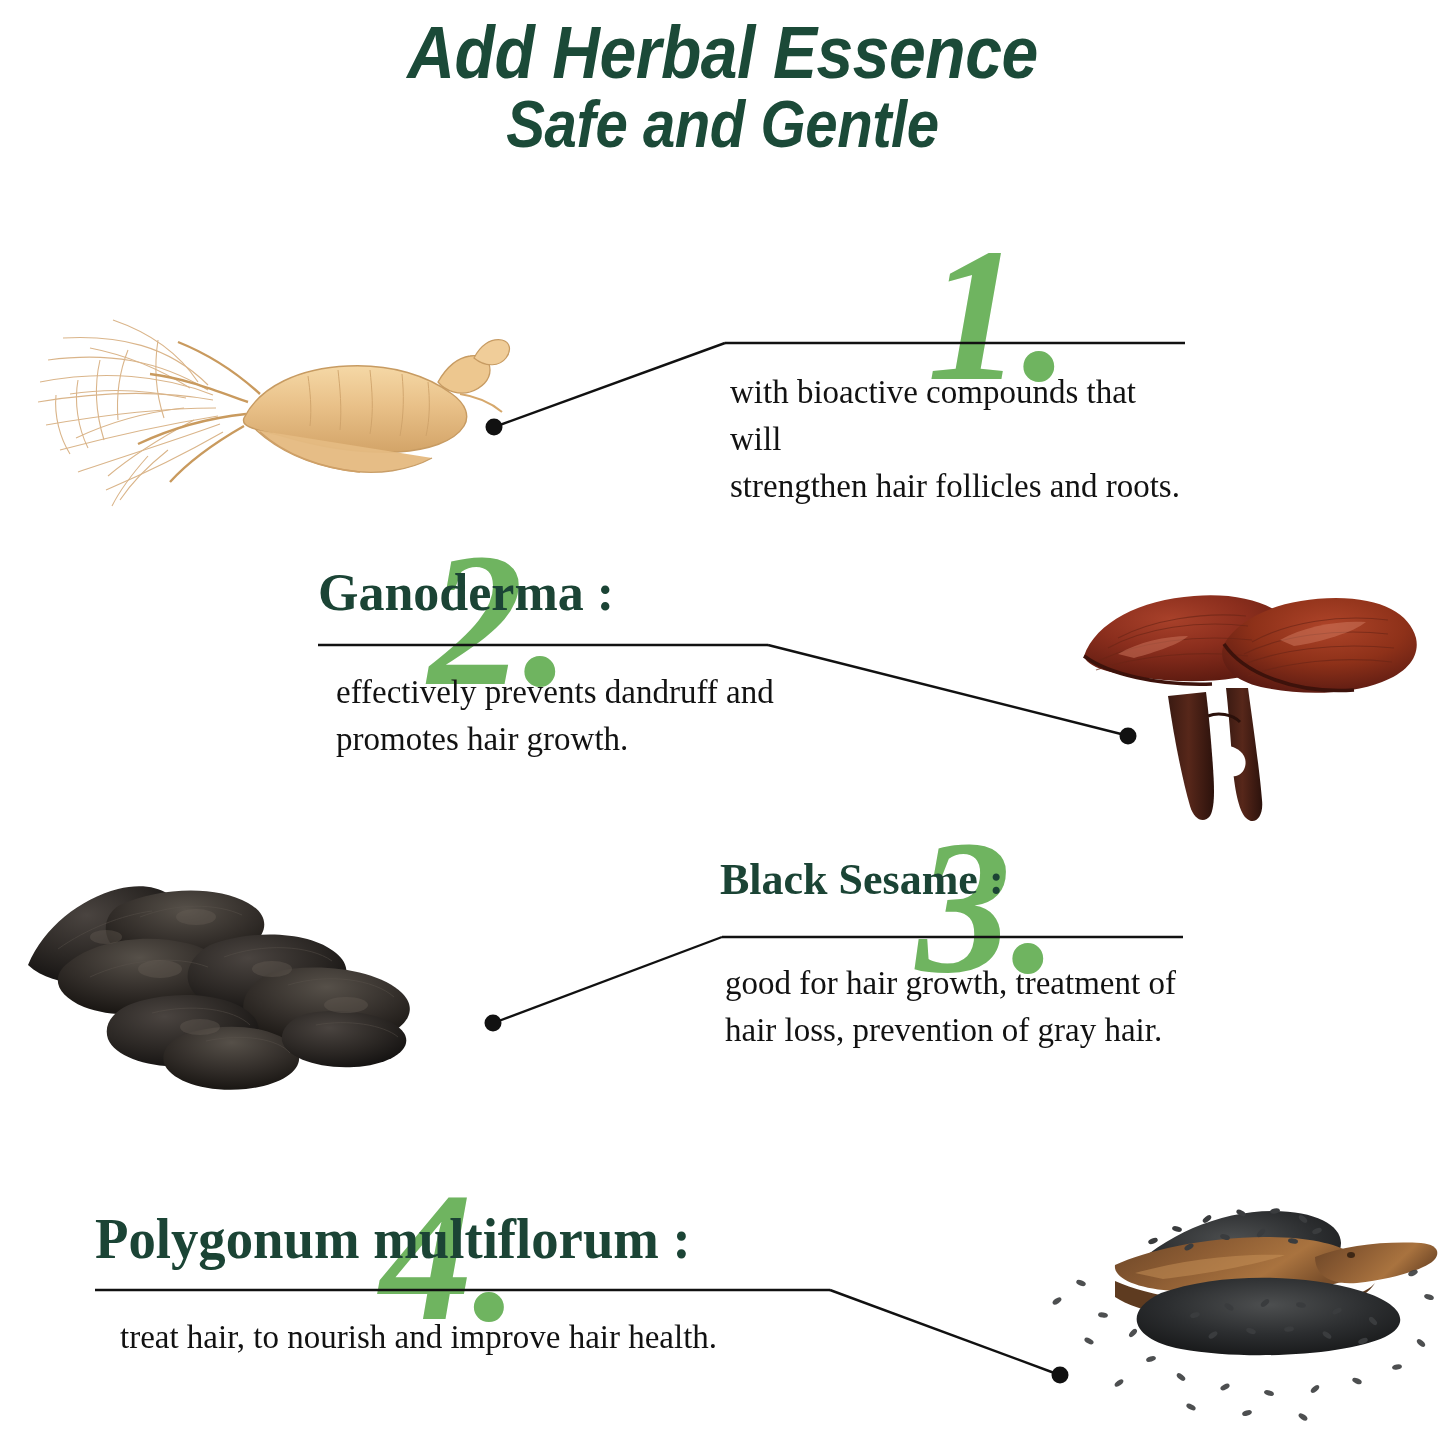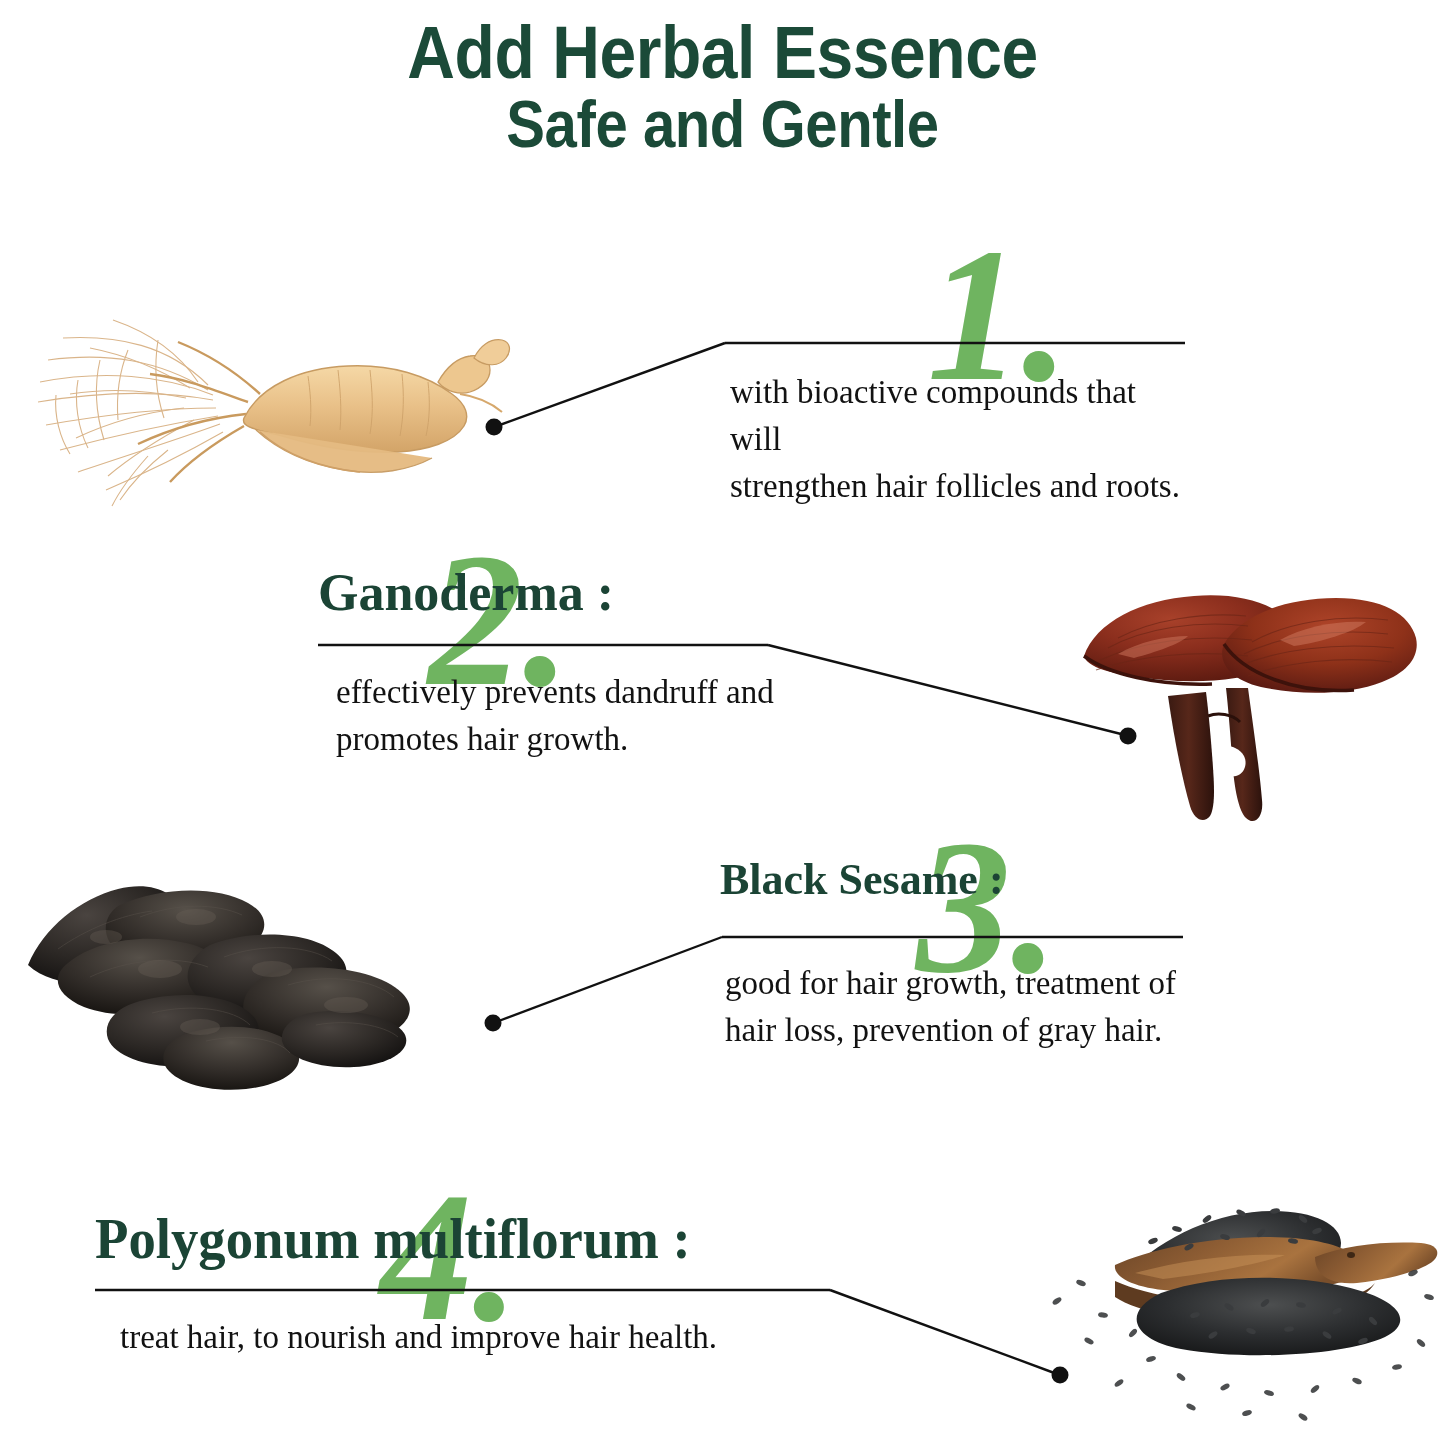--- a/index.html
+++ b/index.html
@@ -4,21 +4,21 @@
 <style>
   * { margin:0; padding:0; box-sizing:border-box; }
   html,body { background:#ffffff; }
   body {
     width:1445px; height:1445px;
     font-family:"Liberation Serif", serif;
     position:relative; overflow:hidden;
   }
 
   
-  #title-block { position:absolute; left:0; top:14px; width:1445px; text-align:center; }
+  #title-block { position:absolute; left:0; top:14px; width:1445px; text-align:center;font-style:italic; }
   #title-block .tline {
     font-family:"Liberation Sans", sans-serif;
     font-weight:bold;
     color:#1b4a38;
     letter-spacing:-0.5px;
     line-height:1.02;
     transform:scaleX(0.88);
   }
   #title-line-1 { font-size:75px; }
   #title-line-2 { font-size:66px; }

